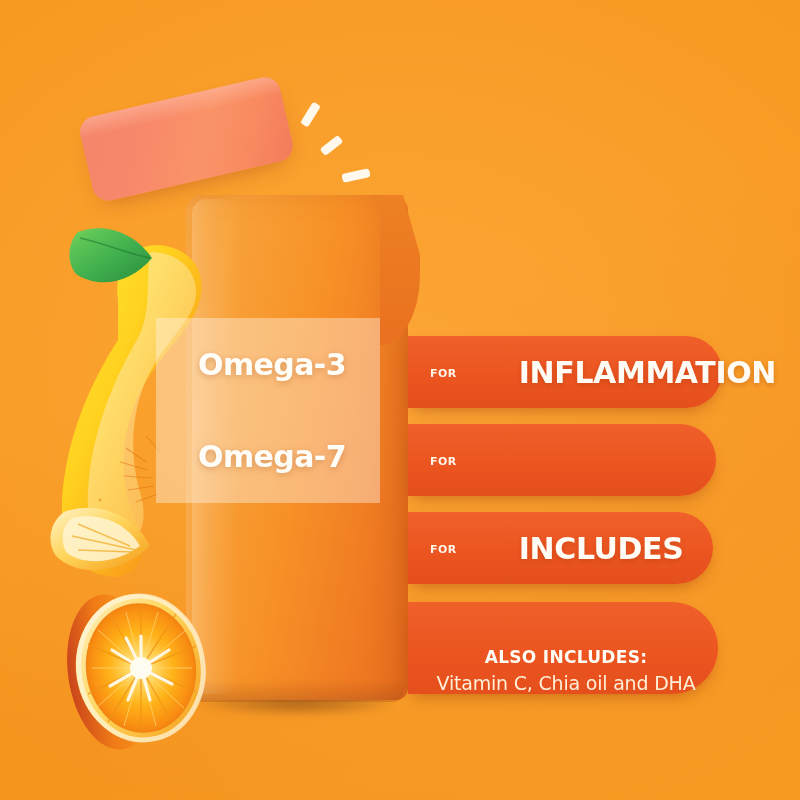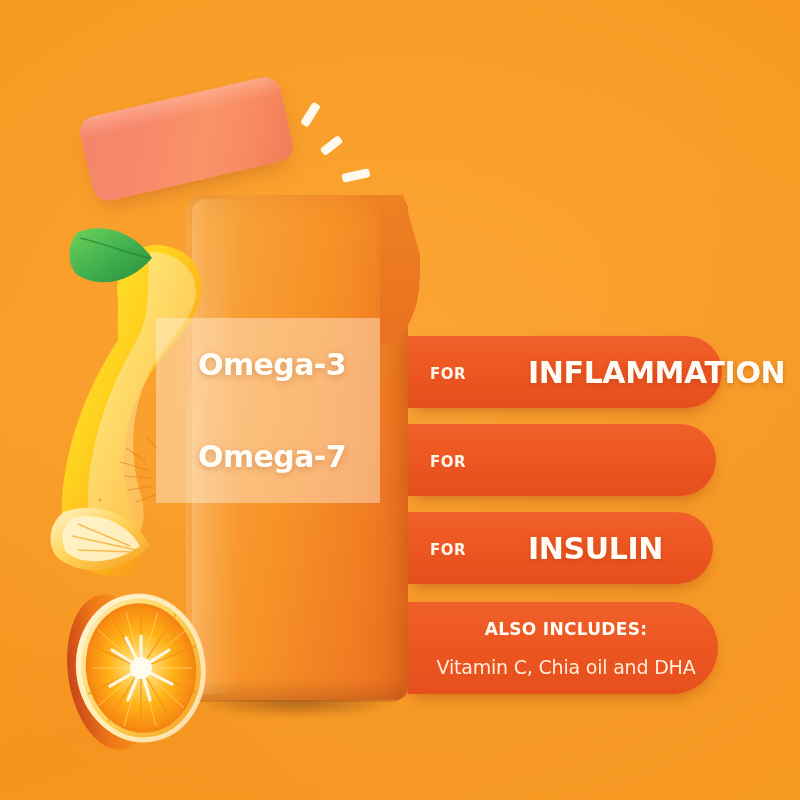--- a/index.html
+++ b/index.html
@@ -129,21 +129,21 @@
     display:flex; align-items:center;
     box-shadow:0 7px 16px -6px rgba(150,50,10,0.50);
   }
   .pill.p1 { top:336px; width:314px; }
   .pill.p2 { top:424px; width:308px; }
   .pill.p3 { top:512px; width:305px; }
   .pill-for {
     color:#FFF6E9;
     font-family:"DejaVu Sans", sans-serif;
     font-weight:700;
-    font-size:15px;
+    font-size:11px;
     letter-spacing:0.5px;
     margin-left:22px;
     margin-right:14px;
     margin-top:3px;
   }
   .pill-text {
     color:#FFFCF5;
     font-family:"DejaVu Sans", sans-serif;
     font-weight:700;
     font-size:30px;
@@ -153,40 +153,39 @@
     margin-left:48px;
   }
 
   
   .pill-also {
     position:absolute; left:408px; top:602px;
     width:310px; height:92px;
     background:linear-gradient(180deg,#F0602A 0%, #EC5520 55%, #E54F1C 100%);
     border-radius:0 46px 46px 0;
     display:flex; flex-direction:column;
-    align-items:center; justify-content:center;
+    align-items:center; justify-content:flex-end;
     box-shadow:0 7px 16px -6px rgba(150,50,10,0.50);
     padding-left:6px;
   }
   .also-title {
     color:#FFFCF5;
     font-family:"DejaVu Sans", sans-serif;
     font-weight:700;
     font-size:17px;
     letter-spacing:0.3px;
     margin-bottom:5px;
   }
   .also-sub {
     color:#FFEFD8;
     font-family:"DejaVu Sans", sans-serif;
     font-weight:400;
     font-size:19px;
     letter-spacing:-0.2px;
     white-space:nowrap;
-    margin-top:12px;
   }
 </style>
 </head>
 <body>
 
 <div id="stage">
 
   <div class="bottle-shadow"></div>
 
   <div class="bottle">
@@ -350,21 +349,21 @@
 
   <div class="pill p1">
     <span class="pill-for">FOR</span>
     <span class="pill-text">INFLAMMATION</span>
   </div>
   <div class="pill p2">
     <span class="pill-for">FOR</span>
   </div>
   <div class="pill p3">
     <span class="pill-for">FOR</span>
-    <span class="pill-text">INSULIN</span>
+    <span class="pill-text">INCLUDES</span>
   </div>
 
   <div class="pill-also">
     <span class="also-title">ALSO INCLUDES:</span>
     <span class="also-sub">Vitamin C, Chia oil and DHA</span>
   </div>
 
 </div>
 
 </body></html>

